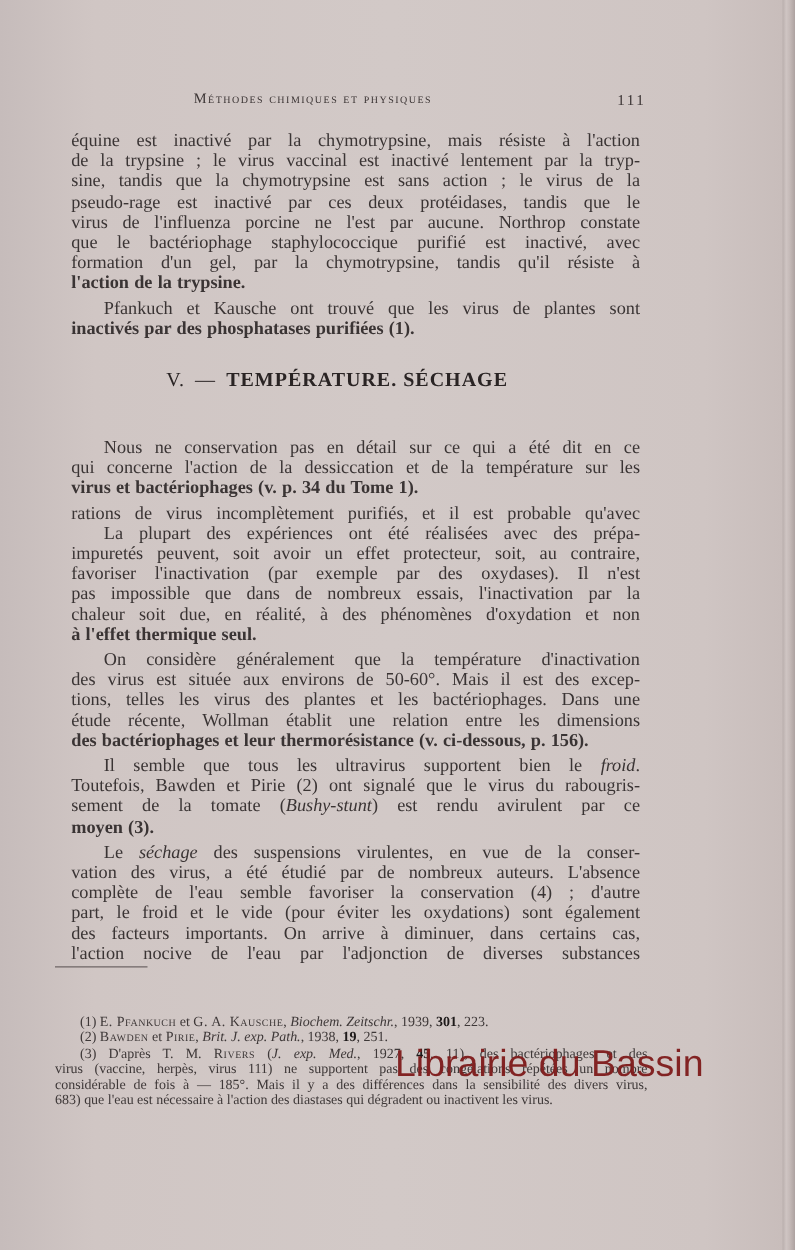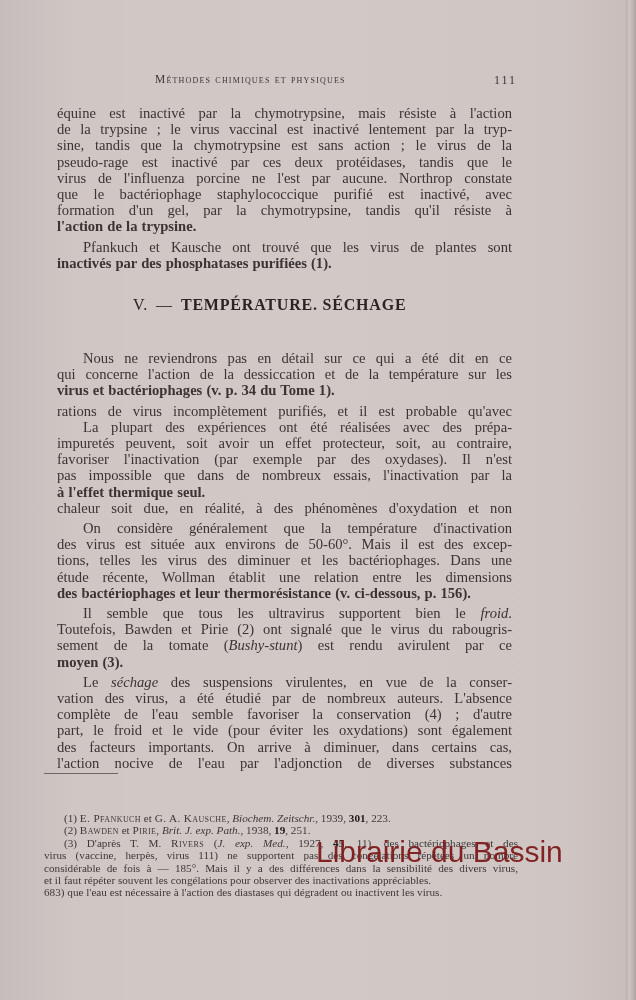--- a/index.html
+++ b/index.html
@@ -177,37 +177,37 @@
     <span class="line last">inactivés par des phosphatases purifiées (1).</span>
   </div>
 </div>
 
 <div class="section-heading">
   <span class="num">V.</span><span class="dash">—</span><span class="title">TEMPÉRATURE. SÉCHAGE</span>
 </div>
 
 <div class="text-block block-2">
   <div class="body-para">
-    <span class="line indent">Nous ne reviendrons pas en détail sur ce qui a été dit en ce</span>
+    <span class="line indent">Nous ne conservation pas en détail sur ce qui a été dit en ce</span>
     <span class="line">qui concerne l'action de la dessiccation et de la température sur les</span>
     <span class="line last">virus et bactériophages (v. p. 34 du Tome 1).</span>
   </div>
   <div class="body-para">
     <span class="line">rations de virus incomplètement purifiés, et il est probable qu'avec</span>
     <span class="line indent">La plupart des expériences ont été réalisées avec des prépa-</span>
     <span class="line">impuretés peuvent, soit avoir un effet protecteur, soit, au contraire,</span>
     <span class="line">favoriser l'inactivation (par exemple par des oxydases). Il n'est</span>
     <span class="line">pas impossible que dans de nombreux essais, l'inactivation par la</span>
+    <span class="line">chaleur soit due, en réalité, à des phénomènes d'oxydation et non</span>
     <span class="line last">à l'effet thermique seul.</span>
-    <span class="line">chaleur soit due, en réalité, à des phénomènes d'oxydation et non</span>
   </div>
   <div class="body-para">
     <span class="line indent">On considère généralement que la température d'inactivation</span>
     <span class="line">des virus est située aux environs de 50-60°. Mais il est des excep-</span>
-    <span class="line">tions, telles les virus des diminuer et les bactériophages. Dans une</span>
+    <span class="line">tions, telles les virus des plantes et les bactériophages. Dans une</span>
     <span class="line">étude récente, Wollman établit une relation entre les dimensions</span>
     <span class="line last">des bactériophages et leur thermorésistance (v. ci-dessous, p. 156).</span>
   </div>
   <div class="body-para">
     <span class="line indent"><span>Il semble que tous les ultravirus supportent bien le </span><i>froid</i><span>.</span></span>
     <span class="line">Toutefois, Bawden et Pirie (2) ont signalé que le virus du rabougris-</span>
     <span class="line"><span>sement de la tomate (</span><i>Bushy-stunt</i><span>) est rendu avirulent par ce</span></span>
     <span class="line last">moyen (3).</span>
   </div>
   <div class="body-para">
@@ -223,18 +223,17 @@
 <div class="footnote-rule"></div>
 
 <div class="footnotes">
   <span class="fn-line fn-start last"><span>(1)</span> <span class="sc">E. Pfankuch</span><span> et </span><span class="sc">G. A. Kausche</span>, <span class="it">Biochem. Zeitschr.</span><span>, 1939, </span><span class="bd">301</span><span>, 223.</span></span>
 
   <span class="fn-line fn-start last"><span>(2)</span> <span class="sc">Bawden</span><span> et </span><span class="sc">Pirie</span>, <span class="it">Brit. J. exp. Path.</span><span>, 1938, </span><span class="bd">19</span><span>, 251.</span></span>
 
   <span class="fn-line fn-start"><span>(3)</span> <span>D'après T. M. </span><span class="sc">Rivers</span><span> (</span><span class="it">J. exp. Med.</span><span>, 1927, </span><span class="bd">45</span><span>, 11), des bactériophages et des</span></span>
   <span class="fn-line">virus (vaccine, herpès, virus 111) ne supportent pas des congélations répétées un nombre</span>
   <span class="fn-line">considérable de fois à — 185°. Mais il y a des différences dans la sensibilité des divers virus,</span>
-  <span class="fn-line last">et il faut répéter souvent les congélations pour observer des inactivations appréciables.</span>
 
   <span class="fn-line last">683) que l'eau est nécessaire à l'action des diastases qui dégradent ou inactivent les virus.</span>
 </div>
 
 <div class="watermark" style="color: #7f1d1d;">Librairie du Bassin</div>
 
 </body></html>

